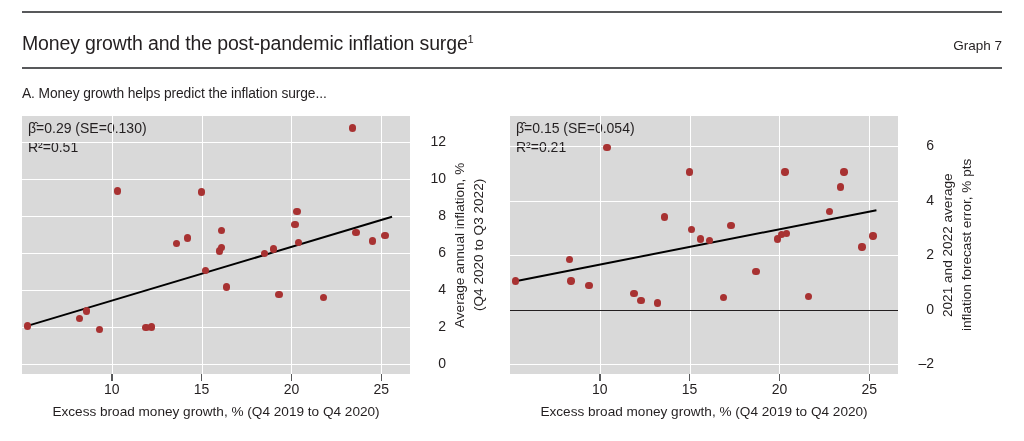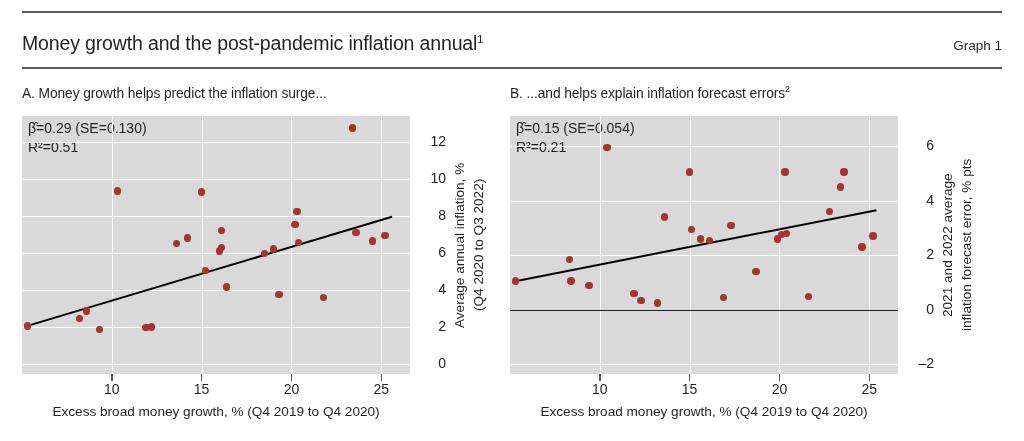--- a/index.html
+++ b/index.html
@@ -211,23 +211,23 @@
 </style>
 </head>
 <body>
 
 <div class="page">
 
   <div class="rule-top"></div>
 
   <div class="title-row">
     <div class="graph-title">
-      <span>Money growth and the post-pandemic inflation annual</span><sup>1</sup>
+      <span>Money growth and the post-pandemic inflation surge</span><sup>1</sup>
     </div>
-    <div class="graph-num">Graph 1</div>
+    <div class="graph-num">Graph 7</div>
   </div>
 
   <div class="rule-mid"></div>
 
   <div class="panels">
 
     <div class="panel panel-a">
       <div class="panel-title">
         <span>A. Money growth helps predict the inflation surge...</span><sup></sup>
       </div>
@@ -291,23 +291,20 @@
         <div class="xticklabel" style="left: 89.81px;">10</div>
         <div class="xtickmark" style="left: 179.63px;"></div>
         <div class="xticklabel" style="left: 179.63px;">15</div>
         <div class="xtickmark" style="left: 269.44px;"></div>
         <div class="xticklabel" style="left: 269.44px;">20</div>
         <div class="xtickmark" style="left: 359.26px;"></div>
         <div class="xticklabel" style="left: 359.26px;">25</div>
       </div>
 
     <div class="panel panel-b">
-      <div class="panel-title">
-        <span>B. ...and helps explain inflation forecast errors</span><sup>2</sup>
-      </div>
       <div class="plot" id="plot-b">
         <div class="annot">
           <div>β̂=0.15 (SE=0.054)</div>
           <div>R²=0.21</div>
         </div>
       <div class="gridline" style="top: 248.44px;"></div>
           <div class="gridline" style="top: 193.84px;"></div>
           <div class="gridline" style="top: 139.24px;"></div>
           <div class="gridline" style="top: 84.63px;"></div>
           <div class="gridline" style="top: 30.03px;"></div>

